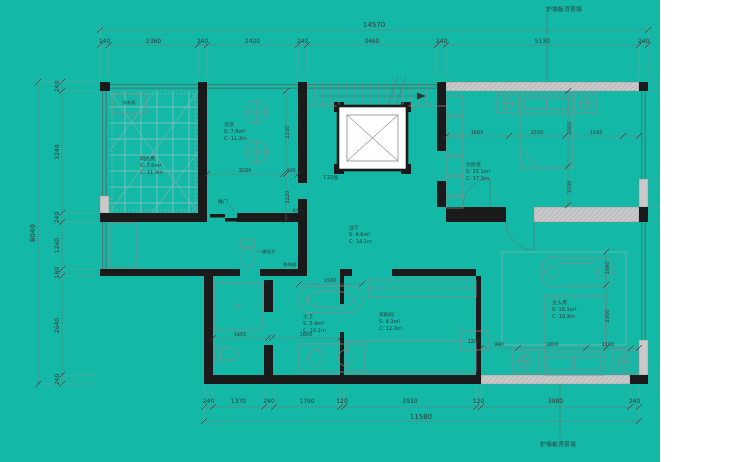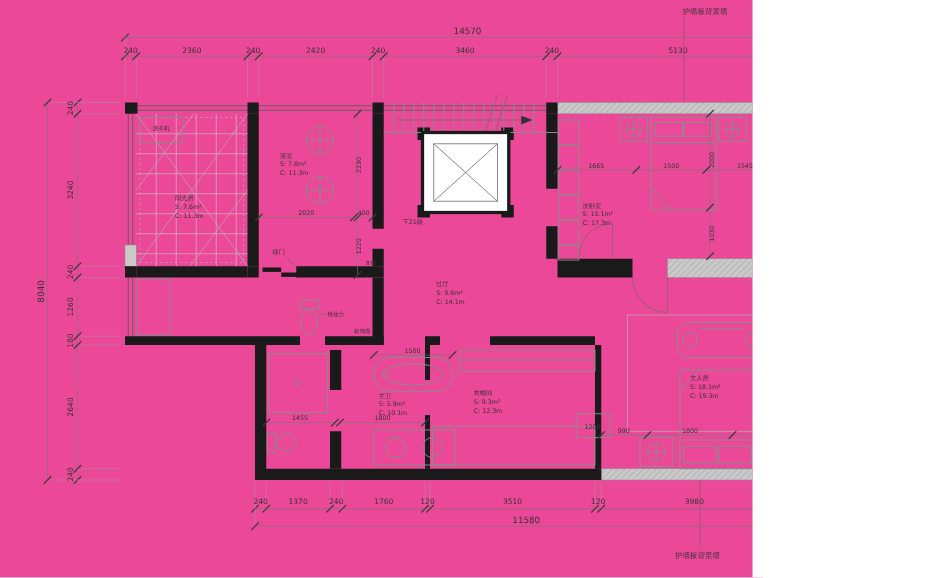--- a/index.html
+++ b/index.html
@@ -1,16 +1,16 @@
 <!DOCTYPE html>
 <html><head>
 <meta charset="utf-8">
 <style>
   html,body{margin:0;padding:0;background:#ffffff;}
-  #canvas{position:relative;width:602px;height:462px;background:#ec4899;overflow:hidden;}
+  #canvas{position:relative;width:660px;height:462px;background:#14b8a6;overflow:hidden;}
   svg{display:block;}
   text{font-family:"DejaVu Sans",sans-serif;fill:#333;}
   .t7{font-size:7px;}
   .t6{font-size:6px;}
   .t5{font-size:5px;}
   .t45{font-size:4.5px;}
   .mid{text-anchor:middle;}
   .dim{stroke:#777;stroke-width:.5;fill:none;}
   .ext{stroke:#9a9a9a;stroke-width:.4;fill:none;}
   .tick{stroke:#3a3a3a;stroke-width:.9;fill:none;}

